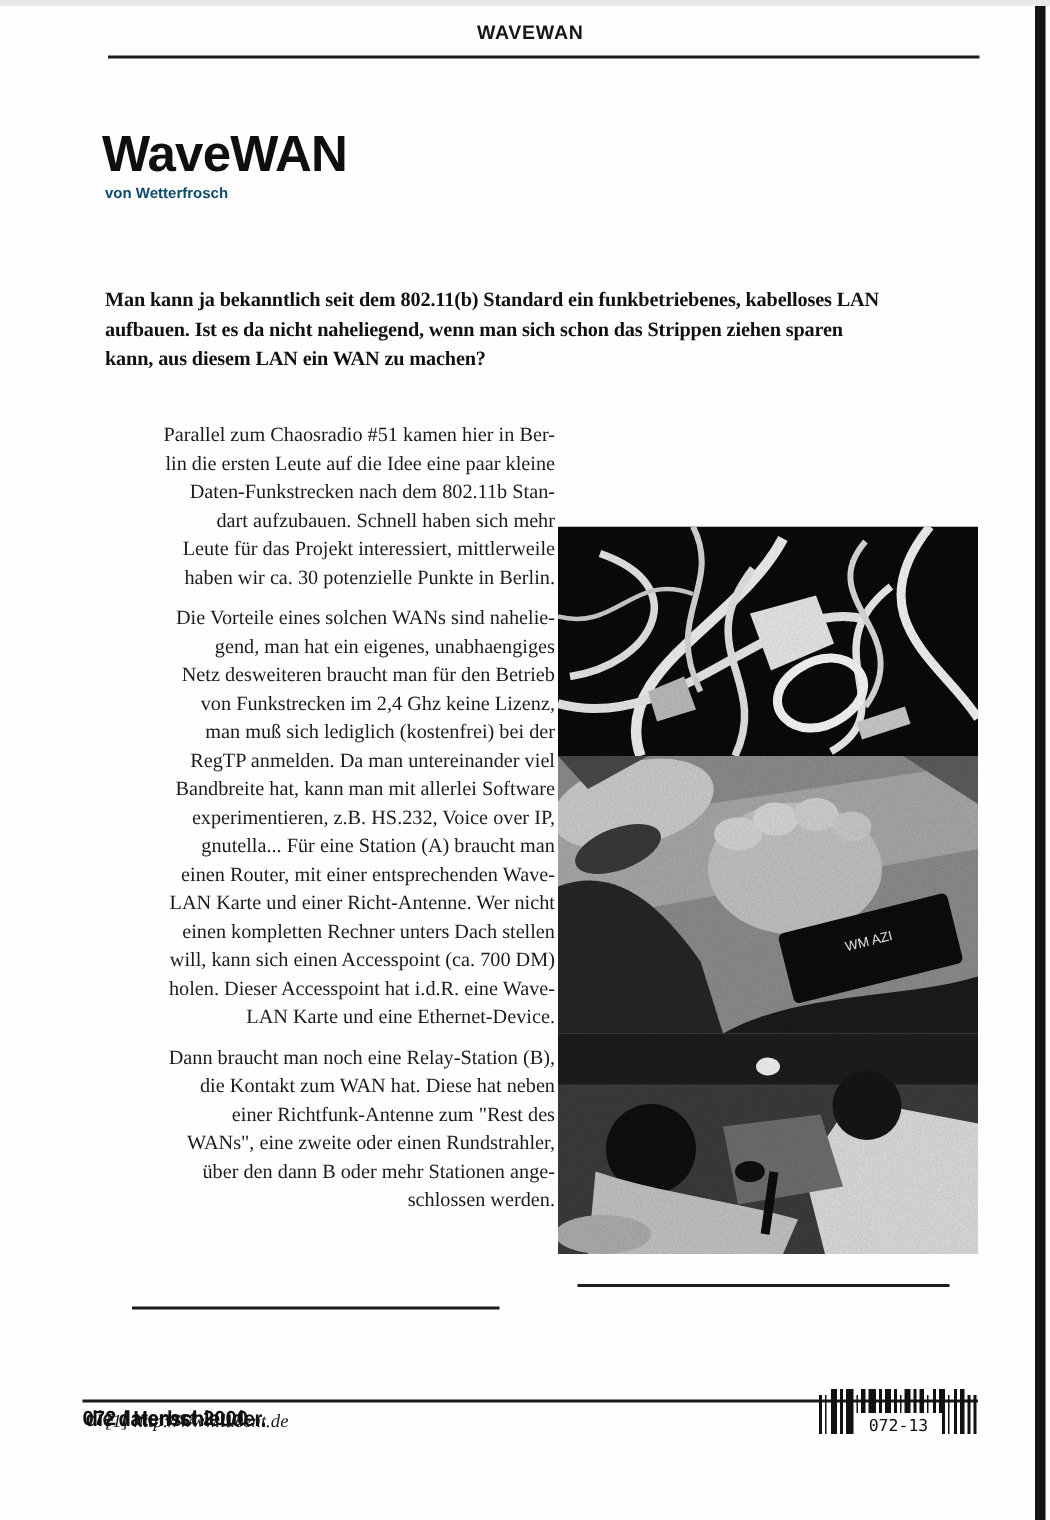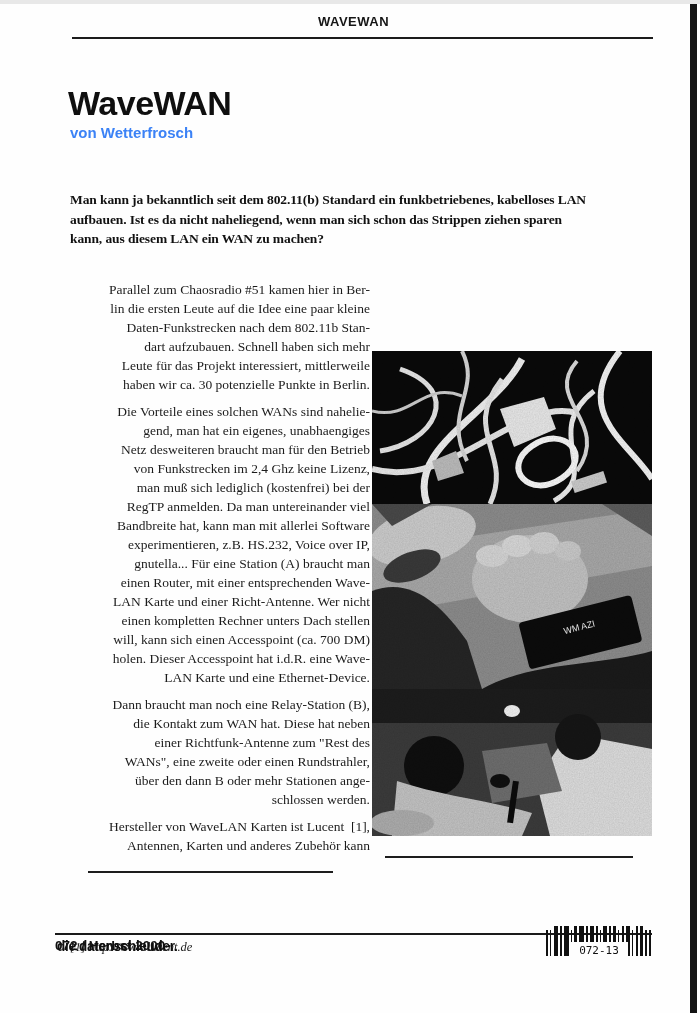--- a/index.html
+++ b/index.html
@@ -11,21 +11,21 @@
   .abs{position:absolute;}
   .pre{white-space:pre;font-family:Liberation Serif, serif;}
   .running-title{
     left:55px;top:10px;width:597px;text-align:center;
     font-size:13px;font-weight:bold;letter-spacing:.5px;color:#161616;
   }
   .header-rule{left:72px;top:33px;width:581px;height:2px;background:#1c1c1c;}
   .page-title{
     left:68px;top:80px;font-size:34px;font-weight:800;letter-spacing:-.5px;color:#0f0f0f;
   }
-  .byline{left:70px;top:120px;font-size:15px;font-weight:bold;color:#3b82f6;}
+  .byline{left:70px;top:120px;font-size:10px;font-weight:bold;color:#0c4a6e;}
   .lead{
     left:70px;top:186px;width:600px;font-size:13.5px;font-weight:bold;
     line-height:19.5px;letter-spacing:-.1px;color:#111;
   }
   .body-col{font-size:13.5px;line-height:19px;color:#1b1b1b;}
   .body-col p{margin:0 0 8px 0;}
   .left-col{left:70px;top:276px;width:300px;text-align:right;}
   .right-col{left:372px;top:276px;width:290px;}
   .photo-block{left:372px;top:347px;width:280px;height:485px;}
   .fn-rule{height:2px;background:#1d1d1d;}
@@ -85,22 +85,20 @@
 einen kompletten Rechner unters Dach stellen
 will, kann sich einen Accesspoint (ca. 700 DM)
 holen. Dieser Accesspoint hat i.d.R. eine Wave-
 LAN Karte und eine Ethernet-Device.</p>
     <p class="pre">Dann braucht man noch eine Relay-Station (B),
 die Kontakt zum WAN hat. Diese hat neben
 einer Richtfunk-Antenne zum "Rest des
 WANs", eine zweite oder einen Rundstrahler,
 über den dann B oder mehr Stationen ange-
 schlossen werden.</p>
-    <p class="pre">Hersteller von WaveLAN Karten ist Lucent  [1],
-Antennen, Karten und anderes Zubehör kann</p>
   </div>
 
 
   <svg class="abs photo-block" width="280" height="485" viewBox="0 0 280 485" xmlns="http://www.w3.org/2000/svg">
     <defs>
       <filter id="grain" x="0" y="0" width="100%" height="100%">
         <feTurbulence type="fractalNoise" baseFrequency="0.8" numOctaves="2" stitchTiles="stitch"></feTurbulence>
         <feColorMatrix type="matrix" values="0 0 0 0 0  0 0 0 0 0  0 0 0 0 0  0 0 0 0.8 0"></feColorMatrix>
       </filter>
     </defs>

